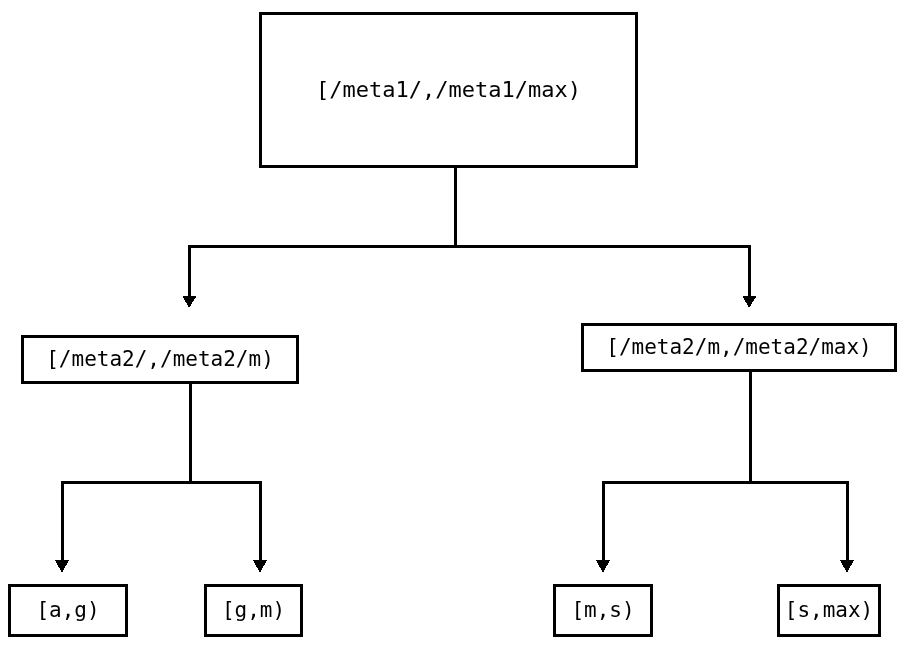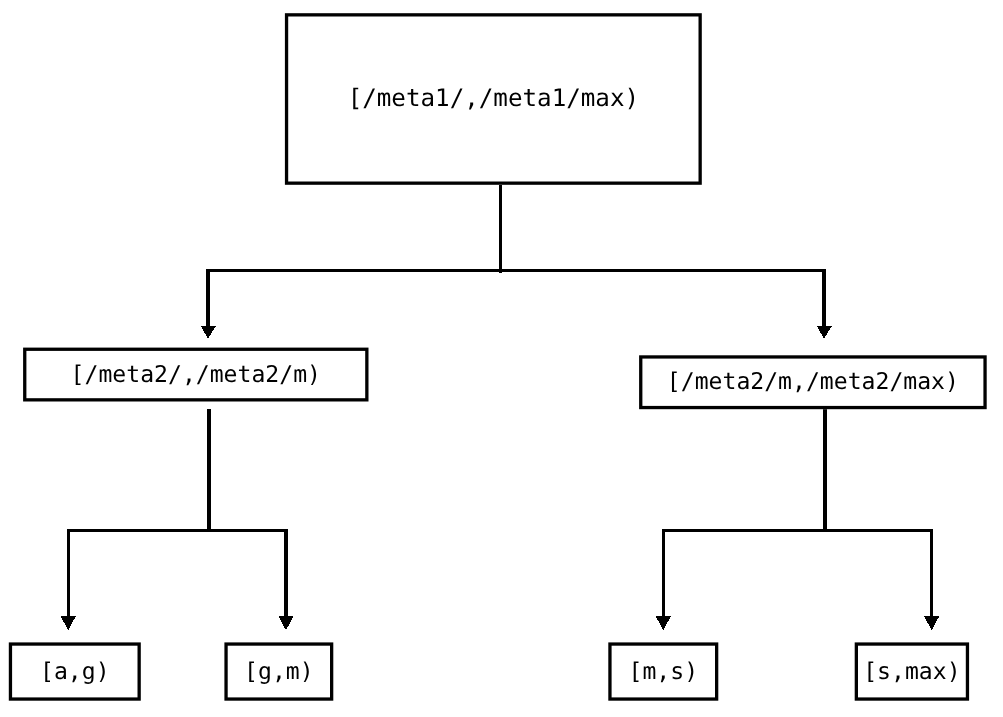--- a/index.html
+++ b/index.html
@@ -49,22 +49,22 @@
     width: 379px;
     height: 156px;
   }
   .node-root .node-label { font-size: 22px; }
   .node-l2 {
     height: 49px;
   }
   .node-l2 .node-label { font-size: 21px; }
   .node-l2-left {
     left: 21px;
-    top: 316px;
-    width: 314px;
+    top: 335px;
+    width: 278px;
     text-align: right;
   }
   .node-l2-right {
     left: 581px;
     top: 323px;
     width: 316px;
   }
   .node-leaf {
     top: 584px;
     height: 53px;

